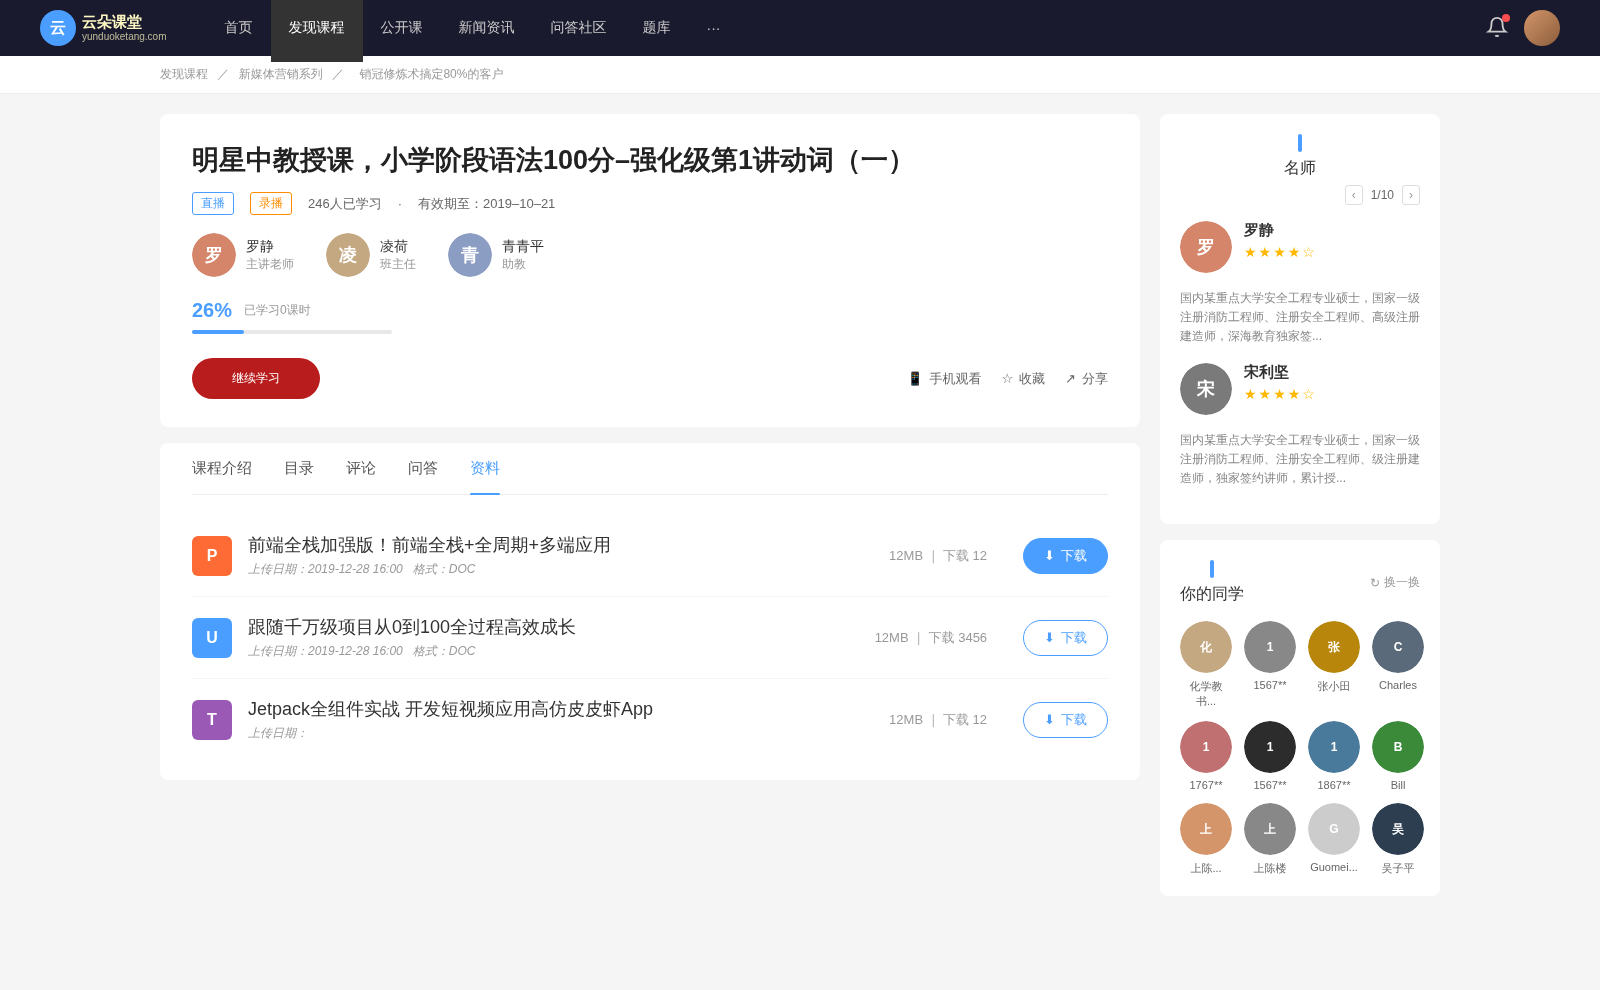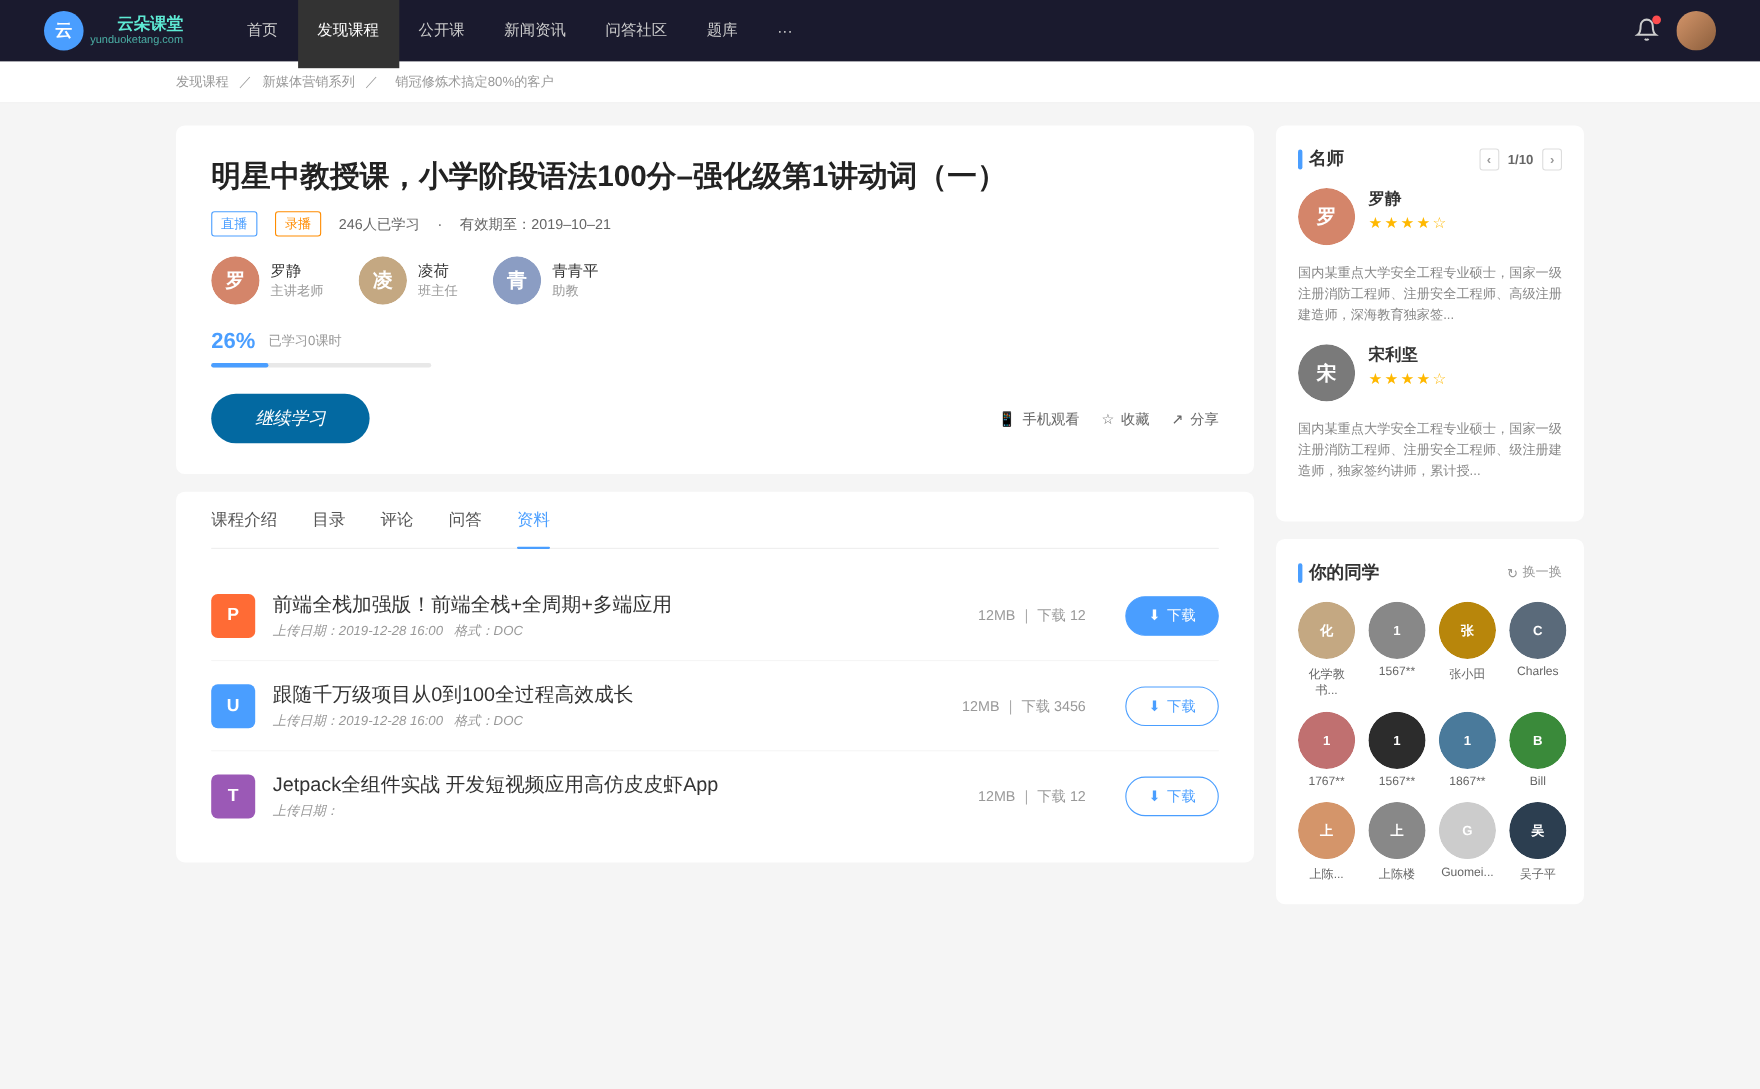--- a/index.html
+++ b/index.html
@@ -2,21 +2,21 @@
 <html><head>
   <meta charset="utf-8">
   <style>
     * { box-sizing: border-box; margin: 0; padding: 0; }
     body { font-family: -apple-system, BlinkMacSystemFont, 'PingFang SC', 'Microsoft YaHei', sans-serif; background: #f5f5f5; color: #333; font-size: 14px; }
 
     
     .header { background: #1a1a2e; height: 56px; display: flex; align-items: center; padding: 0 40px; }
     .logo-area { display: flex; align-items: center; margin-right: 40px; }
     .logo-icon { width: 36px; height: 36px; background: #4a9eff; border-radius: 50%; display: flex; align-items: center; justify-content: center; color: white; font-weight: bold; font-size: 16px; margin-right: 6px; }
-    .logo-text { color: #5eead4; font-size: 13px; line-height: 1.2; text-align: right; }
+    .logo-text { color: #fef9c3; font-size: 13px; line-height: 1.2; }
     .logo-text .main { font-size: 15px; font-weight: bold; }
     .logo-text .sub { font-size: 10px; opacity: 0.7; }
     .nav { display: flex; align-items: center; gap: 0; flex: 1; }
     .nav-item { color: #ccc; padding: 0 18px; height: 68px; display: flex; align-items: center; cursor: pointer; font-size: 14px; white-space: nowrap; }
     .nav-item.active { background: #333; color: white; }
     .nav-right { display: flex; align-items: center; gap: 16px; }
     .bell-icon { position: relative; cursor: pointer; }
     .bell-dot { position: absolute; top: -2px; right: -2px; width: 8px; height: 8px; background: #ff4d4f; border-radius: 50%; }
     .user-avatar { width: 36px; height: 36px; border-radius: 50%; background: #8b5e3c; overflow: hidden; cursor: pointer; }
     .user-avatar-img { width: 100%; height: 100%; background: linear-gradient(135deg, #d4956a, #8b5e3c); }
@@ -47,21 +47,21 @@
     .teacher-info { display: flex; flex-direction: column; }
     .teacher-name { font-size: 14px; font-weight: 500; }
     .teacher-role { font-size: 12px; color: #999; }
     .progress-section { margin-bottom: 24px; }
     .progress-header { display: flex; align-items: center; gap: 12px; margin-bottom: 8px; }
     .progress-pct { font-size: 20px; font-weight: bold; color: #4a9eff; }
     .progress-label { font-size: 12px; color: #999; }
     .progress-bar-bg { width: 200px; height: 4px; background: #e8e8e8; border-radius: 2px; }
     .progress-bar-fill { height: 4px; background: #4a9eff; border-radius: 2px; }
     .action-row { display: flex; align-items: center; gap: 0; }
-    .btn-continue { background: #0369a1; color: white; border: none; border-radius: 24px; padding: 12px 40px; font-size: 16px; cursor: pointer; font-weight: 500; font-style: italic; }
+    .btn-continue { background: #b91c1c; color: white; border: none; border-radius: 24px; padding: 12px 40px; font-size: 12px; cursor: pointer; font-weight: 500; }
     .action-btns { display: flex; align-items: center; gap: 20px; margin-left: auto; }
     .action-btn { display: flex; align-items: center; gap: 6px; color: #666; cursor: pointer; font-size: 13px; background: none; border: none; }
 
     
     .tabs-card { background: white; border-radius: 8px; padding: 0 32px; }
     .tabs-nav { display: flex; gap: 32px; border-bottom: 1px solid #eee; }
     .tab-item { padding: 16px 0; cursor: pointer; color: #555; font-size: 15px; position: relative; }
     .tab-item.active { color: #4a9eff; }
     .tab-item.active::after { content: ''; position: absolute; bottom: -1px; left: 0; right: 0; height: 2px; background: #4a9eff; border-radius: 1px; }
     .tab-content { padding: 20px 0; }
@@ -76,21 +76,21 @@
     .file-info { flex: 1; }
     .file-name { font-size: 18px; font-weight: 500; margin-bottom: 4px; }
     .file-meta { font-size: 12px; color: #999; font-style: italic; }
     .file-stats { color: #999; font-size: 13px; white-space: nowrap; margin-right: 20px; }
     .btn-download { display: flex; align-items: center; gap: 6px; padding: 8px 20px; border: 1.5px solid #4a9eff; border-radius: 20px; color: #4a9eff; cursor: pointer; font-size: 13px; background: none; white-space: nowrap; }
     .btn-download-filled { background: #4a9eff; color: white; border-color: #4a9eff; }
 
     
     .sidebar { width: 280px; flex-shrink: 0; }
     .sidebar-card { background: white; border-radius: 8px; padding: 20px; margin-bottom: 16px; }
-    .sidebar-title { display: flex; align-items: center; gap: 6px; font-size: 16px; font-weight: bold; margin-bottom: 16px; }
+    .sidebar-title { display: flex; align-items: center; gap: 6px; font-size: 16px; font-weight: normal; margin-bottom: 16px; flex-direction: column; }
     .sidebar-title-bar { width: 4px; height: 18px; background: #4a9eff; border-radius: 2px; }
     .sidebar-nav { display: flex; align-items: center; gap: 8px; margin-left: auto; font-size: 12px; color: #999; }
     .nav-arrow { cursor: pointer; padding: 2px 6px; border: 1px solid #ddd; border-radius: 3px; font-size: 12px; }
     .page-info { font-size: 12px; color: #666; }
 
     
     .teacher-profile { display: flex; align-items: flex-start; gap: 12px; margin-bottom: 16px; }
     .teacher-profile-avatar { width: 52px; height: 52px; border-radius: 50%; flex-shrink: 0; overflow: hidden; }
     .teacher-profile-info { flex: 1; }
     .teacher-profile-name { font-weight: bold; font-size: 15px; margin-bottom: 4px; }

